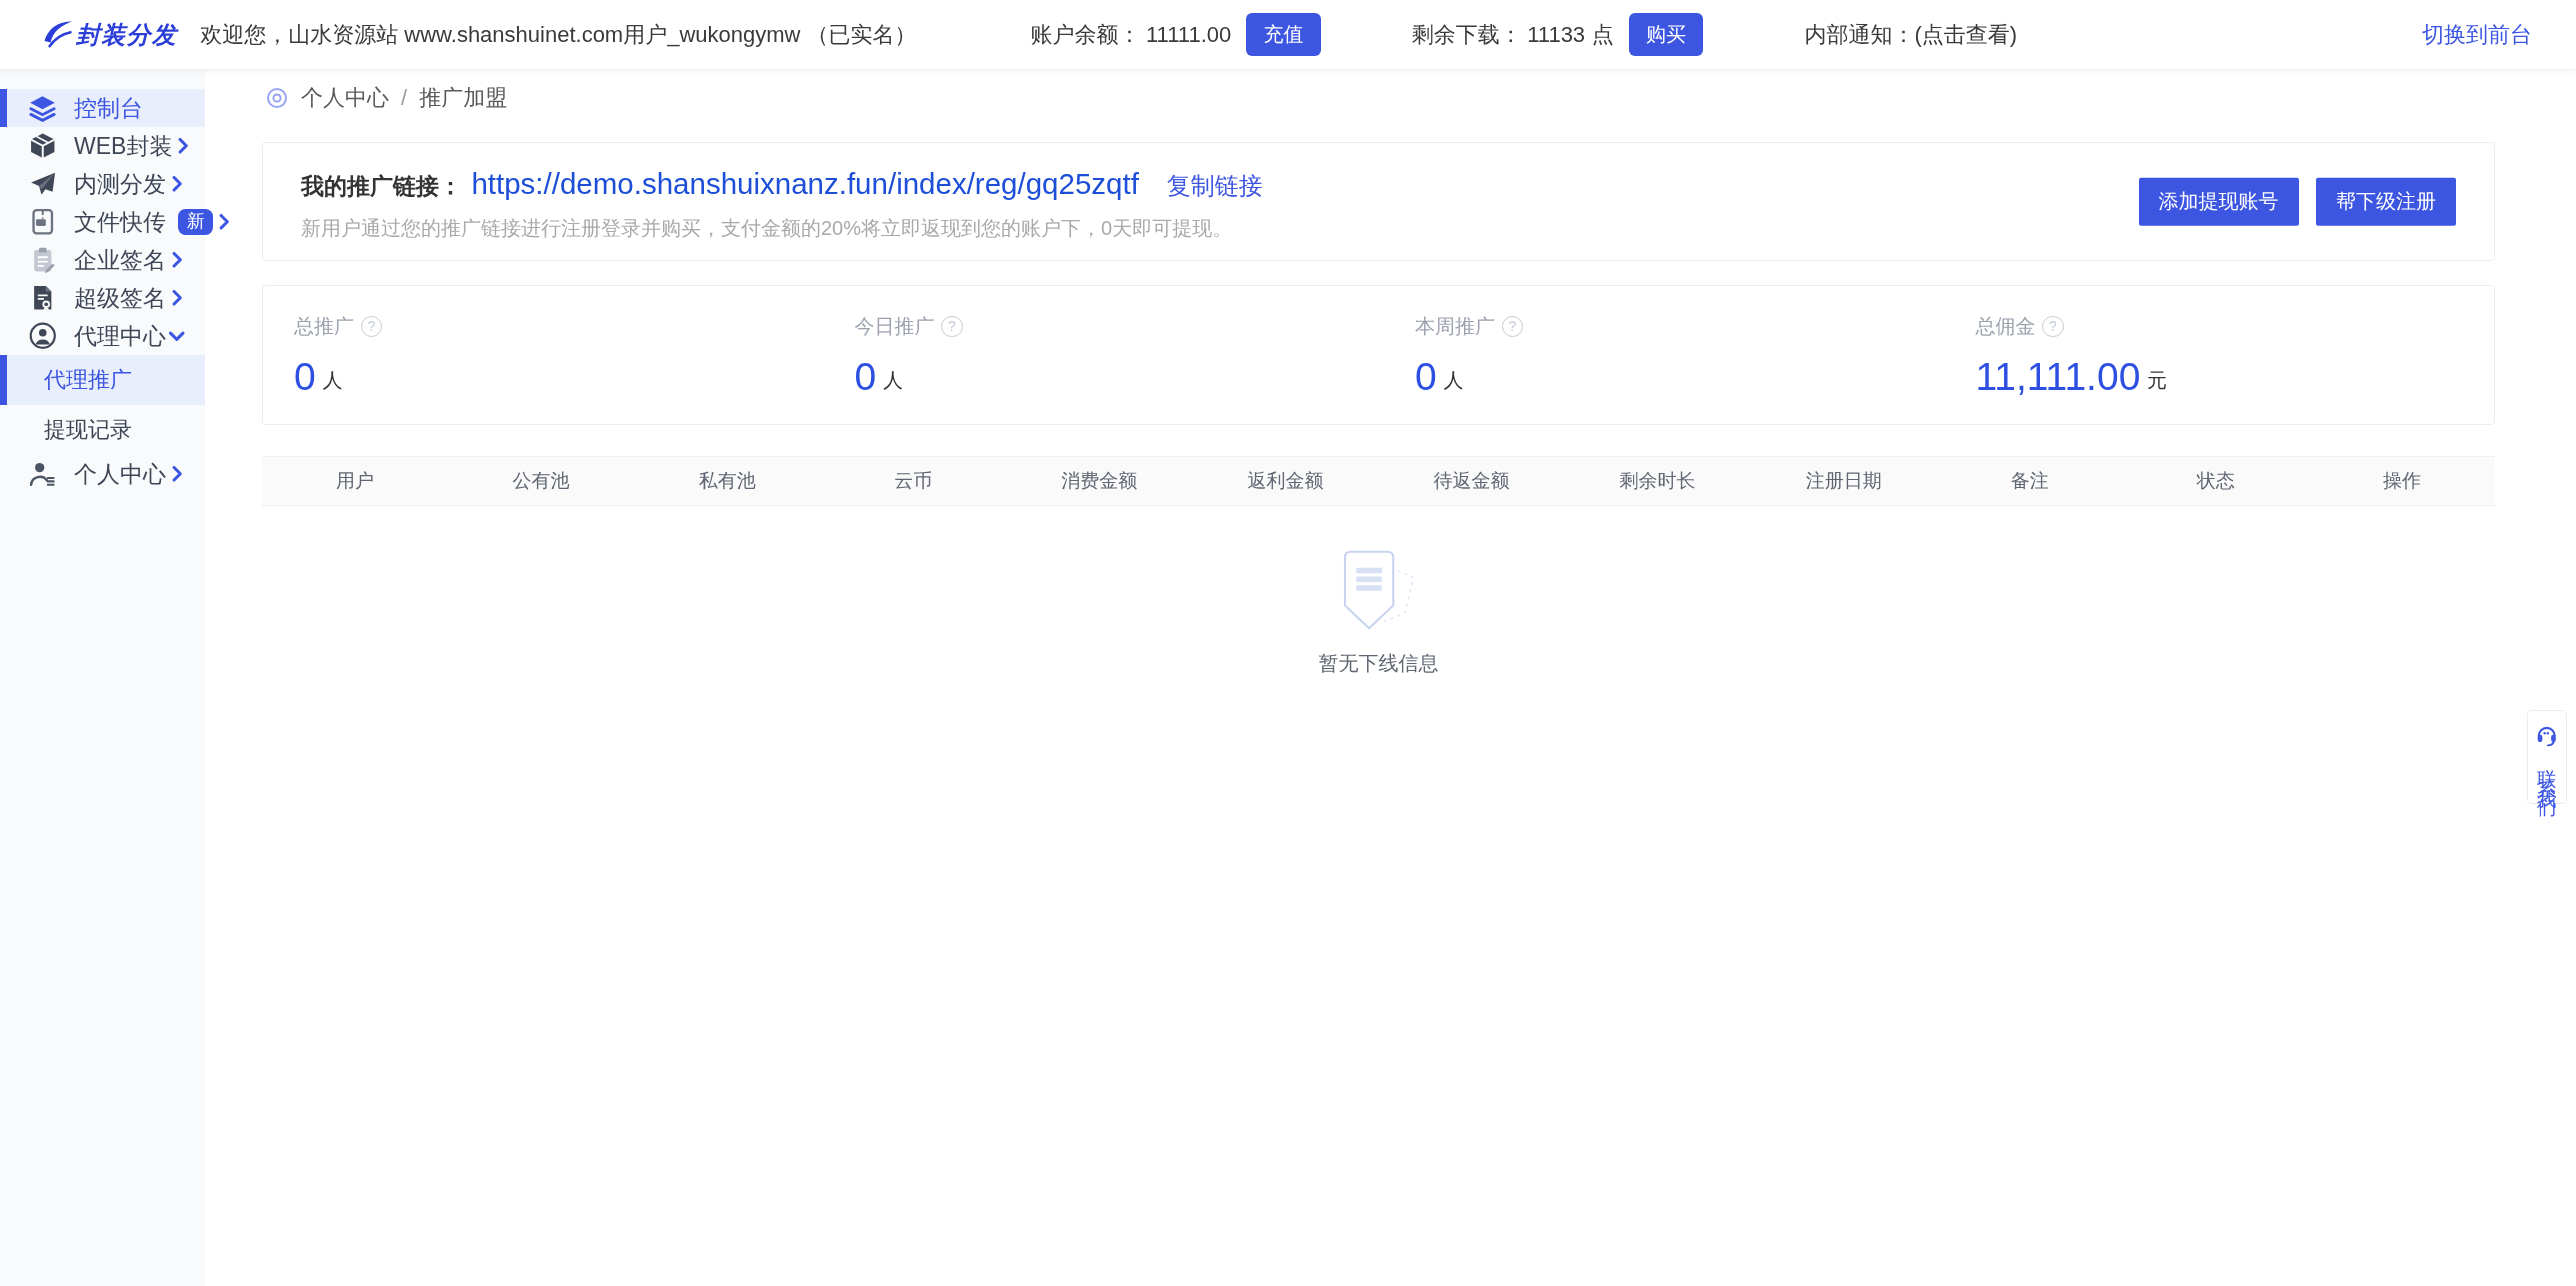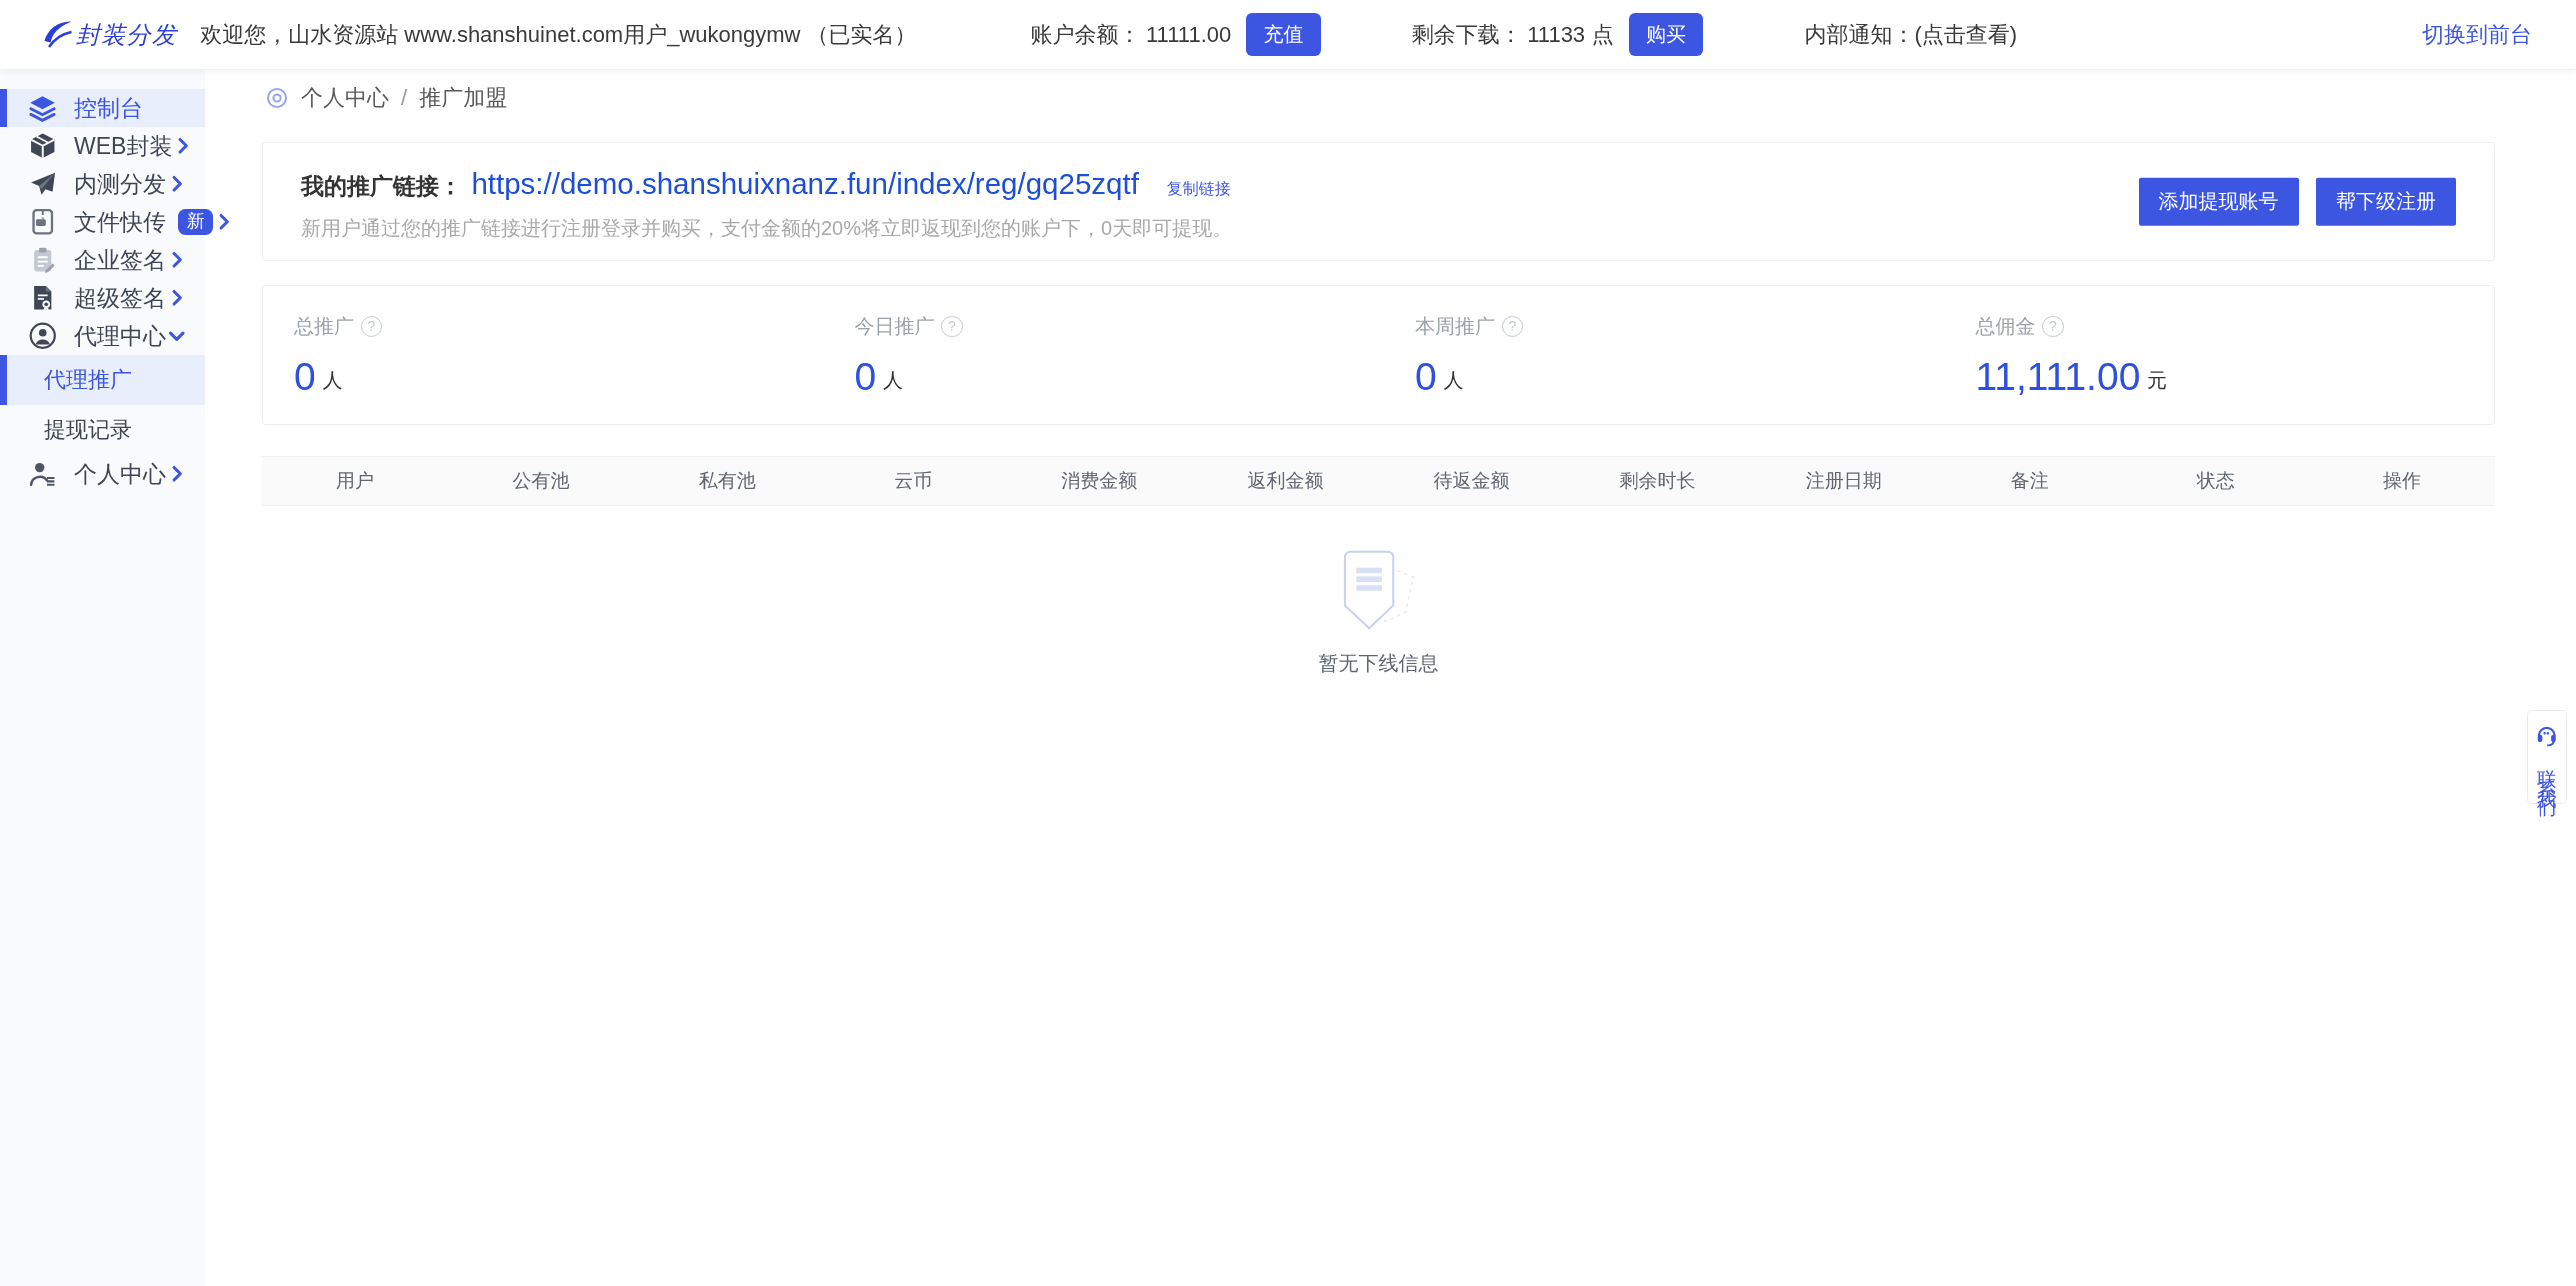--- a/index.html
+++ b/index.html
@@ -4,21 +4,21 @@
 <style>
   * { margin:0; padding:0; box-sizing:border-box; }
   html,body { width:2576px; height:1287px; background:#ffffff;
     font-family:"Liberation Sans","DejaVu Sans",sans-serif; color:#333; overflow:hidden; }
 
   
   .topbar { height:70px; background:#fff; display:flex; align-items:center;
     padding:0 32px 0 40px; border-bottom:0.7px solid #f0f0f0;
     box-shadow:0 2px 6.7px rgba(0,0,0,.05); position:relative; z-index:5; }
   .logo { display:flex; align-items:center; cursor:pointer; }
-  .logo-text { font-size:24px; font-weight:400; font-style:italic; color:#2b3ed8; letter-spacing:1.3px; }
+  .logo-text { font-size:24px; font-weight:700; font-style:italic; color:#2b3ed8; letter-spacing:1.3px; }
   .welcome { margin-left:23px; font-size:22px; color:#3a3a3a; }
   .tb-group { display:flex; align-items:center; font-size:22px; color:#3a3a3a; }
   .g-balance { margin-left:114px; }
   .g-download { margin-left:91px; }
   .g-notice { margin-left:101px; }
   .tb-value { margin-left:5.4px; }
   .tb-unit { margin-left:6.7px; }
   .tb-btn { margin-left:14.8px; background:#3d56e2; color:#fff; border:none; cursor:pointer;
     font-size:20px; padding:8px 17.4px; border-radius:6px; font-family:inherit; }
   .notice-link { cursor:pointer; }
@@ -52,21 +52,21 @@
   .bc-icon { width:24px; height:24px; margin-right:12px; }
   .bc-sep { margin:0 12px; color:#9a9a9a; }
   .bc-link { cursor:pointer; }
 
   .card { background:#fff; border:0.7px solid #ededed; border-radius:3.4px; }
 
   .promo-card { margin-top:16px; padding:24px 38px 18px; position:relative; }
   .promo-row { display:flex; align-items:baseline; }
   .promo-label { font-size:23px; color:#333; font-weight:700; }
   .promo-url { font-size:29.5px; color:#1d4ed8; margin-left:9.4px; }
-  .copy-link { font-size:16px; color:#3d56e2; margin-left:28px; cursor:pointer; }
+  .copy-link { font-size:24px; color:#3d56e2; margin-left:28px; cursor:pointer; }
   .promo-desc { margin-top:13.4px; font-size:20px; color:#a9a9a9; }
   .promo-actions { position:absolute; right:38px; top:50%; transform:translateY(-50%);
     display:flex; gap:17.4px; }
   .action-btn { background:#3d56e2; color:#fff; border:none; cursor:pointer;
     font-size:20px; padding:10.7px 20px; border-radius:2px; font-family:inherit; white-space:nowrap; }
 
   .stats-card { margin-top:23.5px; padding:27px 0 28px; display:grid;
     grid-template-columns:repeat(4,1fr);gap:11px; }
   .stat-cell { padding-left:31px; }
   .stat-head { display:flex; align-items:center; font-size:20px; color:#9ba1ad; }

